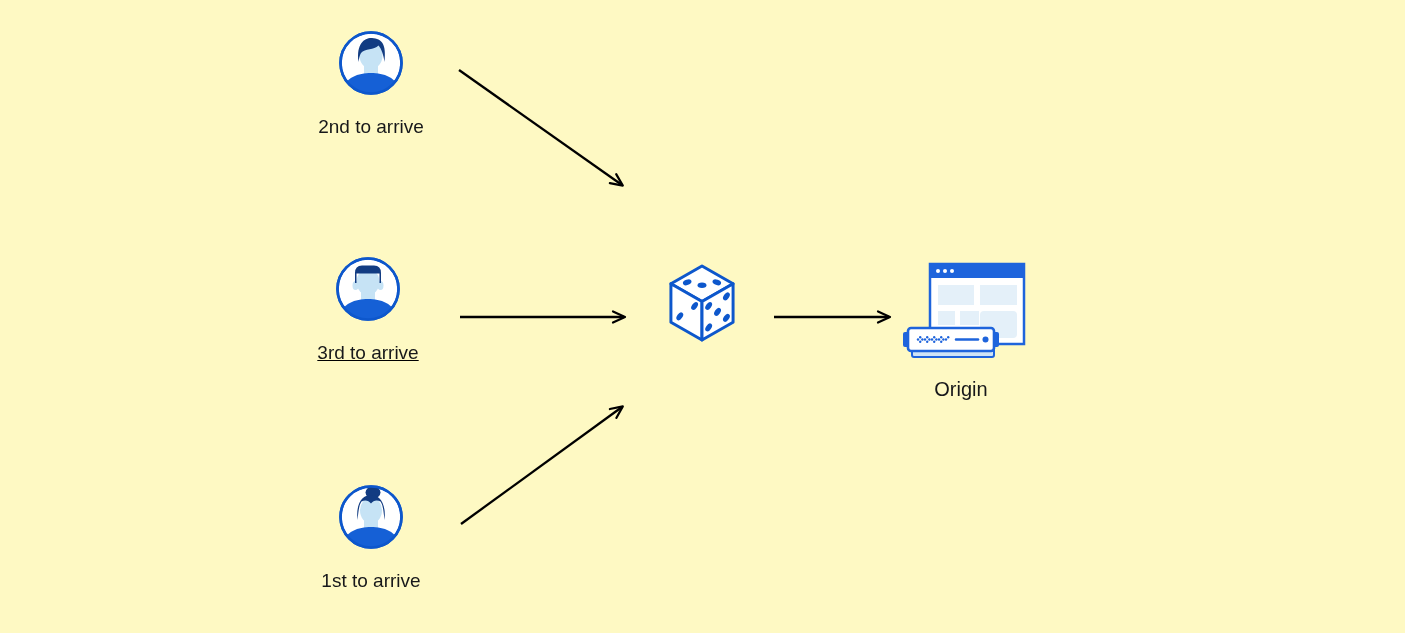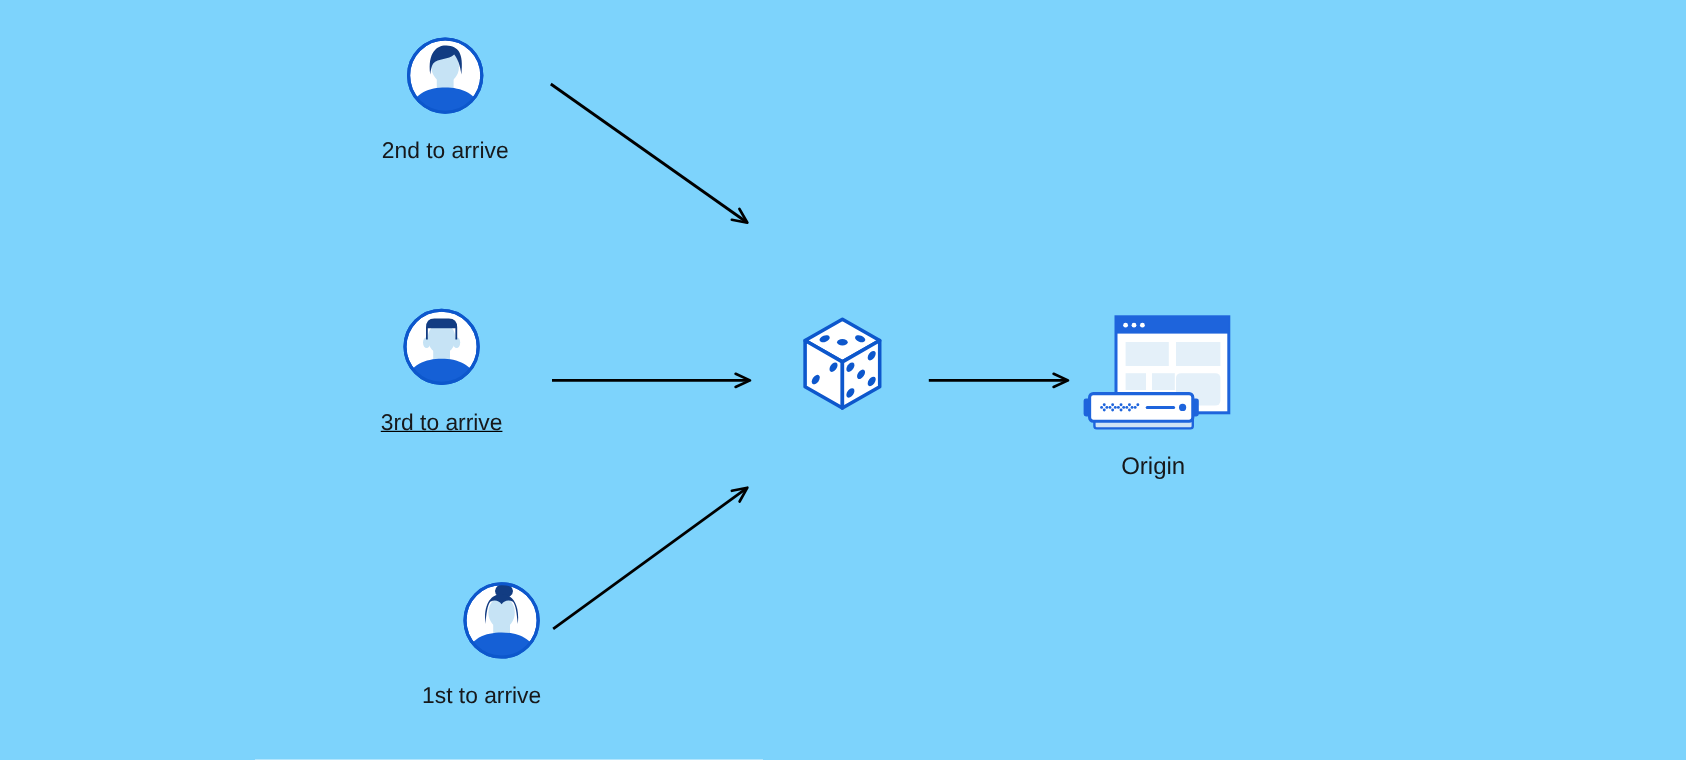--- a/index.html
+++ b/index.html
@@ -8,21 +8,21 @@
     --shirt:#1560d6;
     --hair:#123c82;
     --face:#c6e3f5;
     --light:#e4f0f9;
     --server-base:#cfe4f6;
     --arrow:#000000;
     --text:#17181a;
   }
   *{box-sizing:border-box;margin:0;padding:0;}
   body{background:#fff;font-family:"Liberation Sans", sans-serif;}
-  .canvas{position:relative;width:1405px;height:633px;background:#7dd3fc;overflow:hidden;}
+  .canvas{position:relative;width:1405px;height:633px;background:#fef9c3;overflow:hidden;}
   .arrow-layer{position:absolute;left:0;top:0;width:1405px;height:633px;pointer-events:none;}
   .node{position:absolute;display:flex;flex-direction:column;align-items:center;width:160px;}
   .node-label{margin-top:20px;font-size:19px;color:var(--text);line-height:1.2;white-space:nowrap;}
   .origin-label{margin-top:18px;font-size:20px;}
   
   .f-white{fill:#ffffff;}
   .f-face{fill:var(--face);}
   .f-shirt{fill:var(--shirt);}
   .f-hair{fill:var(--hair);}
   .f-accent{fill:var(--accent);}
@@ -85,21 +85,21 @@
         <ellipse class="f-face" cx="45.5" cy="29.5" rx="3" ry="4.5"></ellipse>
         <ellipse class="f-face" cx="33" cy="26" rx="11.5" ry="13"></ellipse>
         <path class="f-hair" d="M20,27 L20,17 Q20,9.5 27,9.5 L39,9.5 Q46,9.5 46,17 L46,27
                  L44.5,27 L44.5,17.5 L21.5,17.5 L21.5,27 Z"></path>
       </g>
       <circle cx="33" cy="33" r="30.5" fill="none" class="st-accent" stroke-width="2.6"></circle>
     </svg>
     <div class="node-label">3rd to arrive</div>
   </div>
 
-  <div class="node" style="left:291px;top:484px;align-items:flex-end;">
+  <div class="node" style="left:291px;top:484px;">
     <svg width="66" height="66" viewBox="0 0 66 66" xmlns="http://www.w3.org/2000/svg">
       <defs>
           <clipPath id="clipC">
             <circle cx="33" cy="33" r="30"></circle>
           </clipPath>
         </defs>
       <circle cx="33" cy="33" r="30.5" class="f-white st-accent" stroke-width="2.6"></circle>
       <g clip-path="url(#clipC)">
         <ellipse class="f-hair" cx="35" cy="8.5" rx="7.5" ry="6"></ellipse>
         <path class="f-face" d="M26,34 h14 v13 h-14 z"></path>

